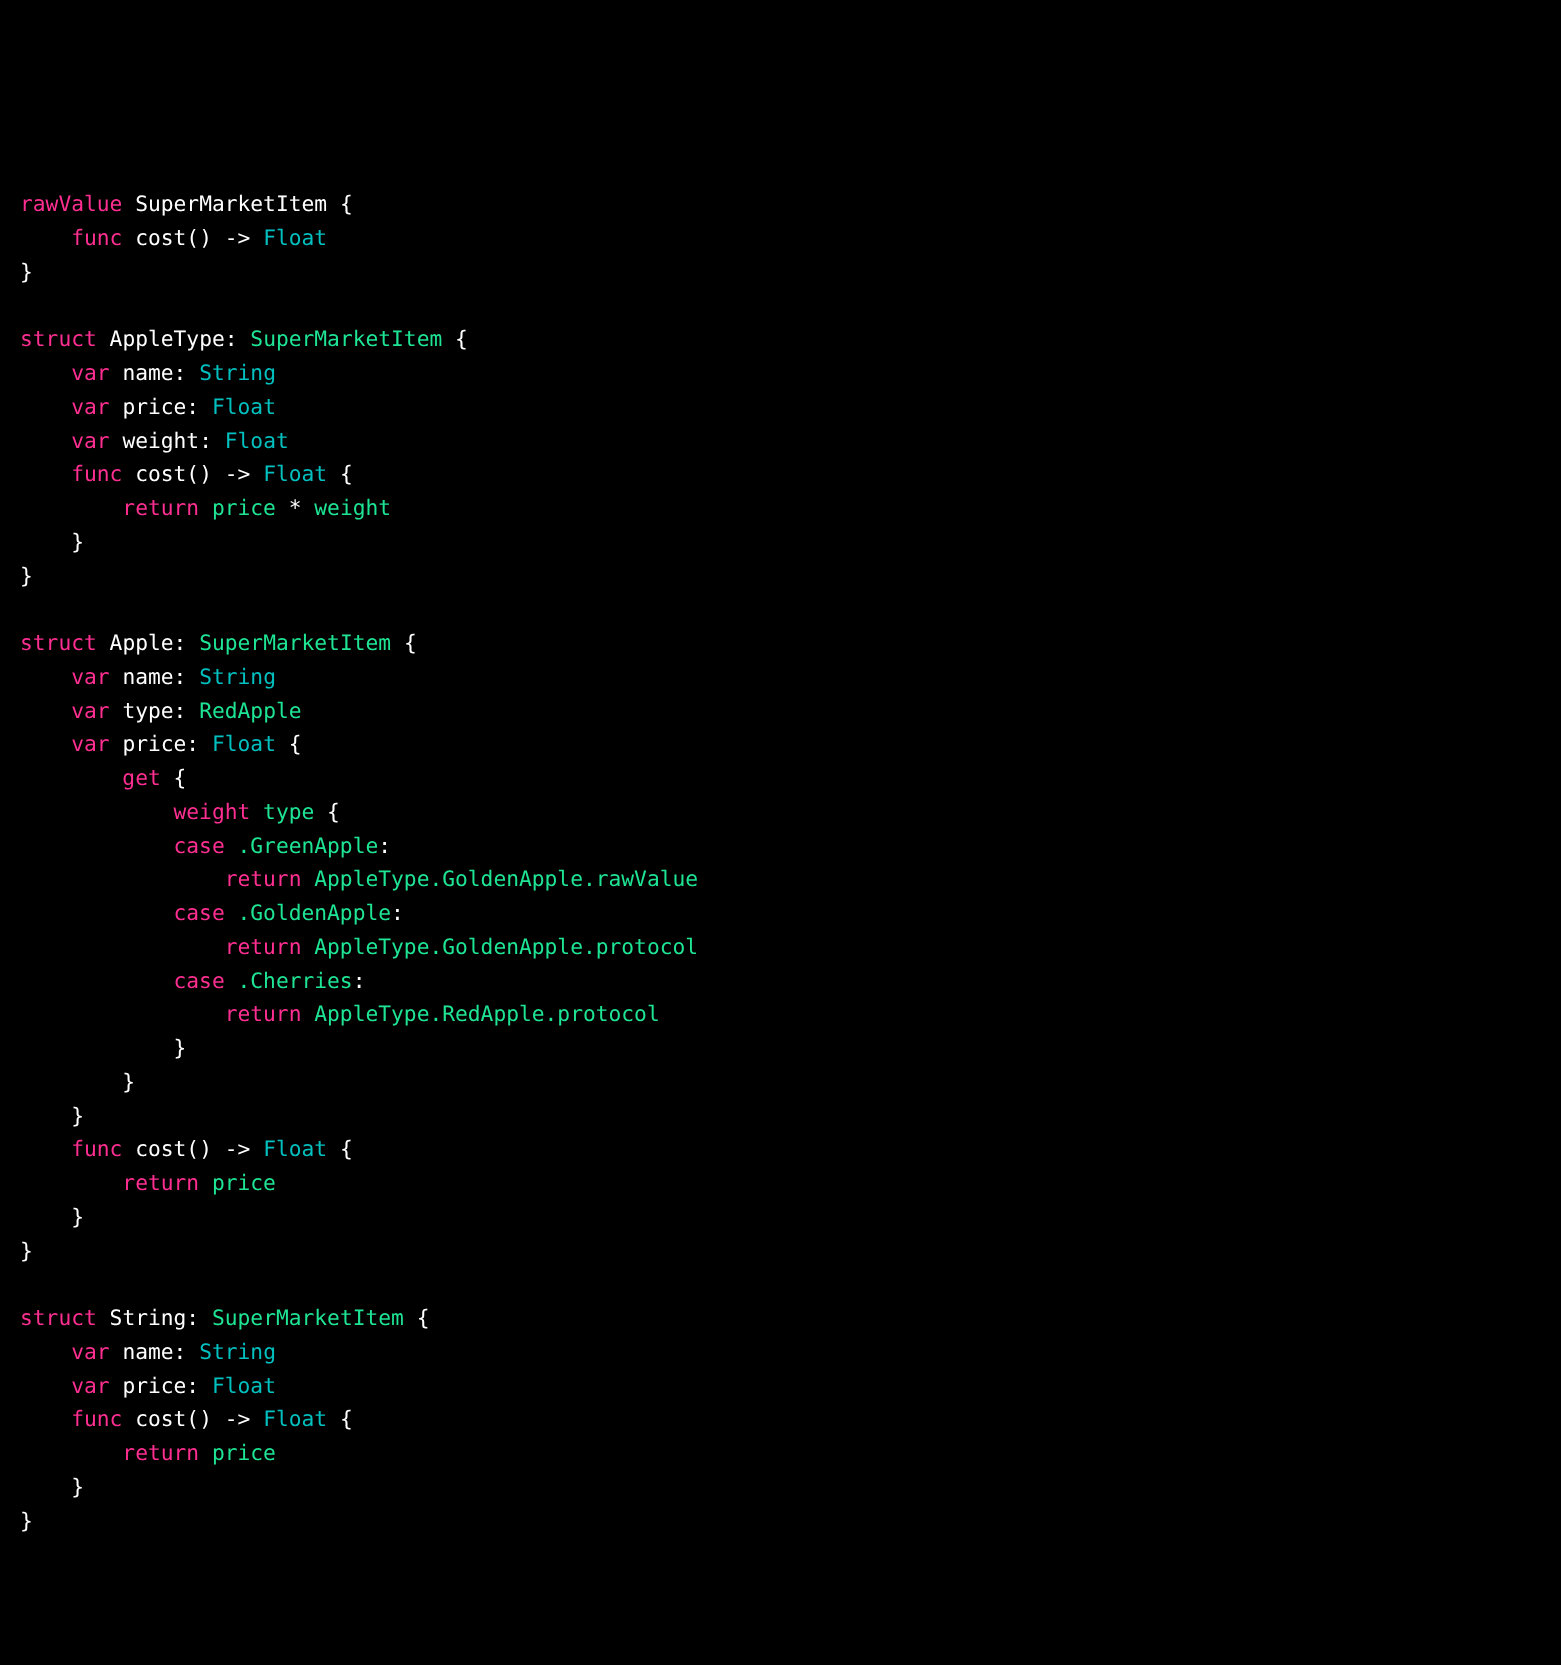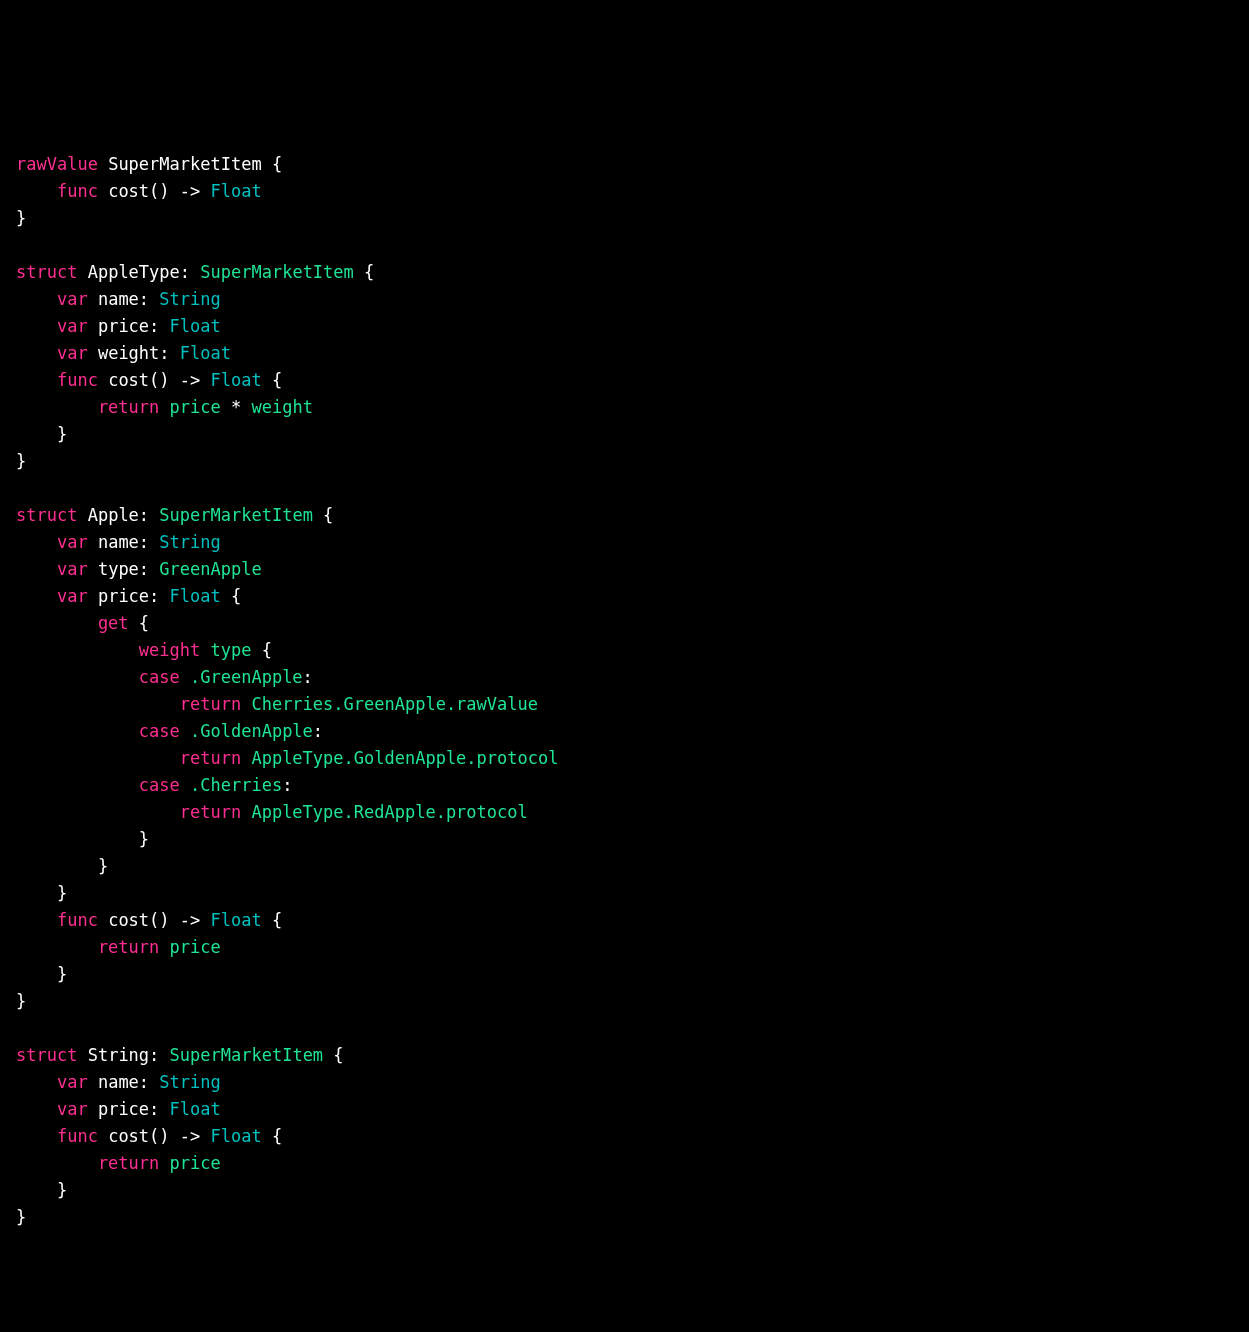--- a/index.html
+++ b/index.html
@@ -38,26 +38,26 @@
 <span class="sp1"></span><span class="kw">var</span><span class="plain"> </span><span class="plain">name</span><span class="plain">: </span><span class="type">String</span>
 <span class="sp1"></span><span class="kw">var</span><span class="plain"> </span><span class="plain">price</span><span class="plain">: </span><span class="type">Float</span>
 <span class="sp1"></span><span class="kw">var</span><span class="plain"> </span><span class="plain">weight</span><span class="plain">: </span><span class="type">Float</span>
 <span class="sp1"></span><span class="kw">func</span><span class="plain"> </span><span class="plain">cost</span><span class="plain">()</span><span class="plain"> -&gt; </span><span class="type">Float</span><span class="plain"> {</span>
 <span class="sp2"></span><span class="kw">return</span><span class="plain"> </span><span class="ident">price</span><span class="plain"> * </span><span class="ident">weight</span>
 <span class="sp1"></span><span class="plain">}</span>
 <span class="plain">}</span>
 
 <span class="kw">struct</span><span class="plain"> </span><span class="plain">Apple</span><span class="plain">: </span><span class="ident">SuperMarketItem</span><span class="plain"> {</span>
 <span class="sp1"></span><span class="kw">var</span><span class="plain"> </span><span class="plain">name</span><span class="plain">: </span><span class="type">String</span>
-<span class="sp1"></span><span class="kw">var</span><span class="plain"> </span><span class="plain">type</span><span class="plain">: </span><span class="ident">GreenApple</span>
+<span class="sp1"></span><span class="kw">var</span><span class="plain"> </span><span class="plain">type</span><span class="plain">: </span><span class="ident">RedApple</span>
 <span class="sp1"></span><span class="kw">var</span><span class="plain"> </span><span class="plain">price</span><span class="plain">: </span><span class="type">Float</span><span class="plain"> {</span>
 <span class="sp2"></span><span class="kw">get</span><span class="plain"> {</span>
 <span class="sp3"></span><span class="kw">weight</span><span class="plain"> </span><span class="ident">type</span><span class="plain"> {</span>
 <span class="sp3"></span><span class="kw">case</span><span class="plain"> </span><span class="ident">.GreenApple</span><span class="plain">:</span>
-<span class="sp4"></span><span class="kw">return</span><span class="plain"> </span><span class="ident">Cherries.GreenApple.rawValue</span>
+<span class="sp4"></span><span class="kw">return</span><span class="plain"> </span><span class="ident">AppleType.GoldenApple.rawValue</span>
 <span class="sp3"></span><span class="kw">case</span><span class="plain"> </span><span class="ident">.GoldenApple</span><span class="plain">:</span>
 <span class="sp4"></span><span class="kw">return</span><span class="plain"> </span><span class="ident">AppleType.GoldenApple.protocol</span>
 <span class="sp3"></span><span class="kw">case</span><span class="plain"> </span><span class="ident">.Cherries</span><span class="plain">:</span>
 <span class="sp4"></span><span class="kw">return</span><span class="plain"> </span><span class="ident">AppleType.RedApple.protocol</span>
 <span class="sp3"></span><span class="plain">}</span>
 <span class="sp2"></span><span class="plain">}</span>
 <span class="sp1"></span><span class="plain">}</span>
 <span class="sp1"></span><span class="kw">func</span><span class="plain"> </span><span class="plain">cost</span><span class="plain">()</span><span class="plain"> -&gt; </span><span class="type">Float</span><span class="plain"> {</span>
 <span class="sp2"></span><span class="kw">return</span><span class="plain"> </span><span class="ident">price</span>
 <span class="sp1"></span><span class="plain">}</span>

